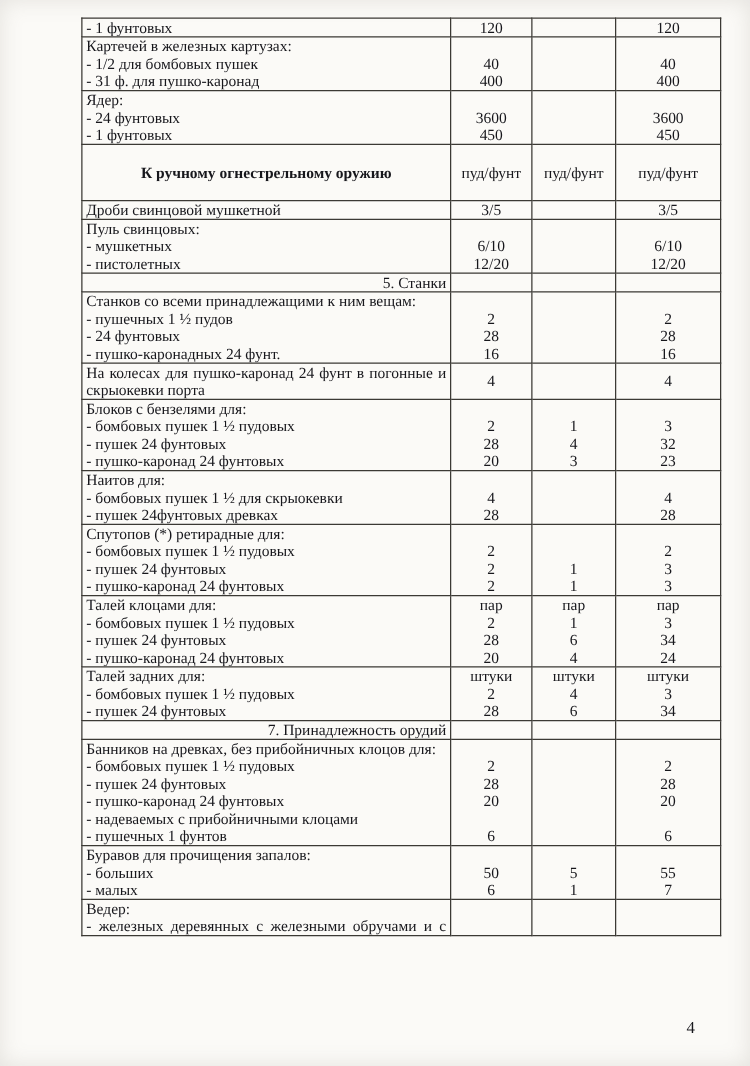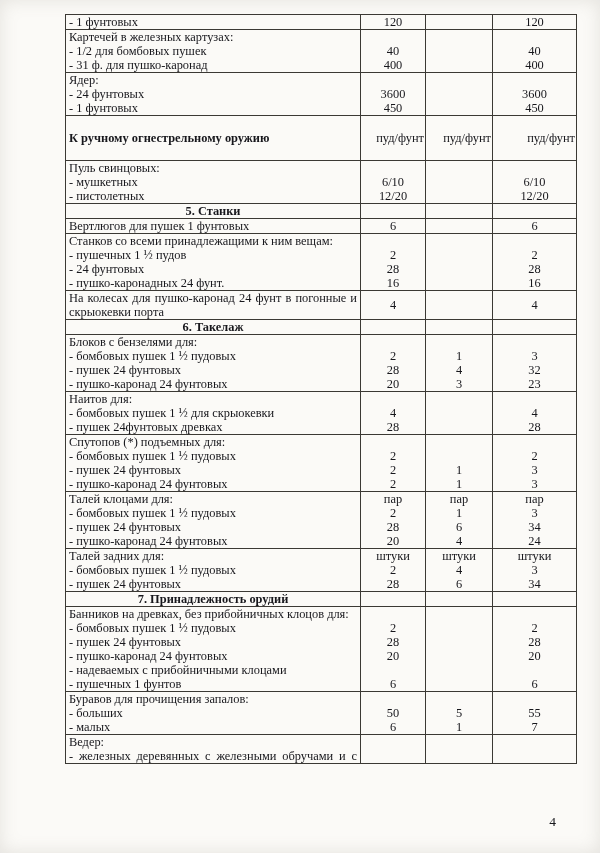--- a/index.html
+++ b/index.html
@@ -24,24 +24,24 @@
     vertical-align:top;
     font-size:12.4px;
   }
   .line{
     line-height:14px;
     height:14px;
     white-space:nowrap;
     overflow:hidden;
   }
   td.val{text-align:center;padding:0 1px;}
-  tr.section td.label .line{font-weight:bold;text-align:center;}
+  tr.section td.label .line{font-weight:normal;text-align:right;}
   tr.header td{vertical-align:middle;height:44px;}
-  tr.header td.label .line{font-weight:bold;white-space:normal;height:auto;}
-  tr.header td.val .line{height:auto;text-align:right;}
+  tr.header td.label .line{font-weight:bold;text-align:center;white-space:normal;height:auto;}
+  tr.header td.val .line{height:auto;}
   td.vmid{vertical-align:middle;}
   .justify{text-align:justify;text-align-last:justify;}
   .page-number{
     position:absolute;
     right:44px;top:814px;
     font-size:13.5px;
   }
 </style>
 </head>
 <body>
@@ -122,20 +122,34 @@
           </td>
           <td class="val">
             <div class="line">пуд/фунт</div>
           </td>
           <td class="val">
             <div class="line">пуд/фунт</div>
           </td>
         </tr>
         <tr class="data">
           <td class="label">
+            <div class="line">Дроби свинцовой мушкетной</div>
+          </td>
+          <td class="val">
+            <div class="line">3/5</div>
+          </td>
+          <td class="val">
+            <div class="line">&nbsp;</div>
+          </td>
+          <td class="val">
+            <div class="line">3/5</div>
+          </td>
+        </tr>
+        <tr class="data">
+          <td class="label">
             <div class="line">Пуль свинцовых:</div>
             <div class="line">- мушкетных</div>
             <div class="line">- пистолетных</div>
           </td>
           <td class="val">
             <div class="line">&nbsp;</div>
             <div class="line">6/10</div>
             <div class="line">12/20</div>
           </td>
           <td class="val">
@@ -154,34 +168,20 @@
             <div class="line">5. Станки</div>
           </td>
           <td class="val">
             <div class="line">&nbsp;</div>
           </td>
           <td class="val">
             <div class="line">&nbsp;</div>
           </td>
           <td class="val">
             <div class="line">&nbsp;</div>
-          </td>
-        </tr>
-        <tr class="data">
-          <td class="label">
-            <div class="line">Вертлюгов для пушек 1 фунтовых</div>
-          </td>
-          <td class="val">
-            <div class="line">6</div>
-          </td>
-          <td class="val">
-            <div class="line">&nbsp;</div>
-          </td>
-          <td class="val">
-            <div class="line">6</div>
           </td>
         </tr>
         <tr class="data">
           <td class="label">
             <div class="line">Станков со всеми принадлежащими к ним вещам:</div>
             <div class="line">- пушечных 1 ½ пудов</div>
             <div class="line">- 24 фунтовых</div>
             <div class="line">- пушко-каронадных 24 фунт.</div>
           </td>
           <td class="val">
@@ -211,34 +211,20 @@
           <td class="val vmid">
             <div class="line">4</div>
           </td>
           <td class="val vmid">
             <div class="line">&nbsp;</div>
           </td>
           <td class="val vmid">
             <div class="line">4</div>
           </td>
         </tr>
-        <tr class="section">
-          <td class="label">
-            <div class="line">6. Такелаж</div>
-          </td>
-          <td class="val">
-            <div class="line">&nbsp;</div>
-          </td>
-          <td class="val">
-            <div class="line">&nbsp;</div>
-          </td>
-          <td class="val">
-            <div class="line">&nbsp;</div>
-          </td>
-        </tr>
         <tr class="data">
           <td class="label">
             <div class="line">Блоков с бензелями для:</div>
             <div class="line">- бомбовых пушек 1 ½ пудовых</div>
             <div class="line">- пушек 24 фунтовых</div>
             <div class="line">- пушко-каронад 24 фунтовых</div>
           </td>
           <td class="val">
             <div class="line">&nbsp;</div>
             <div class="line">2</div>
@@ -275,21 +261,21 @@
             <div class="line">&nbsp;</div>
           </td>
           <td class="val">
             <div class="line">&nbsp;</div>
             <div class="line">4</div>
             <div class="line">28</div>
           </td>
         </tr>
         <tr class="data">
           <td class="label">
-            <div class="line">Спутопов (*) подъемных для:</div>
+            <div class="line">Спутопов (*) ретирадные для:</div>
             <div class="line">- бомбовых пушек 1 ½ пудовых</div>
             <div class="line">- пушек 24 фунтовых</div>
             <div class="line">- пушко-каронад 24 фунтовых</div>
           </td>
           <td class="val">
             <div class="line">&nbsp;</div>
             <div class="line">2</div>
             <div class="line">2</div>
             <div class="line">2</div>
           </td>

